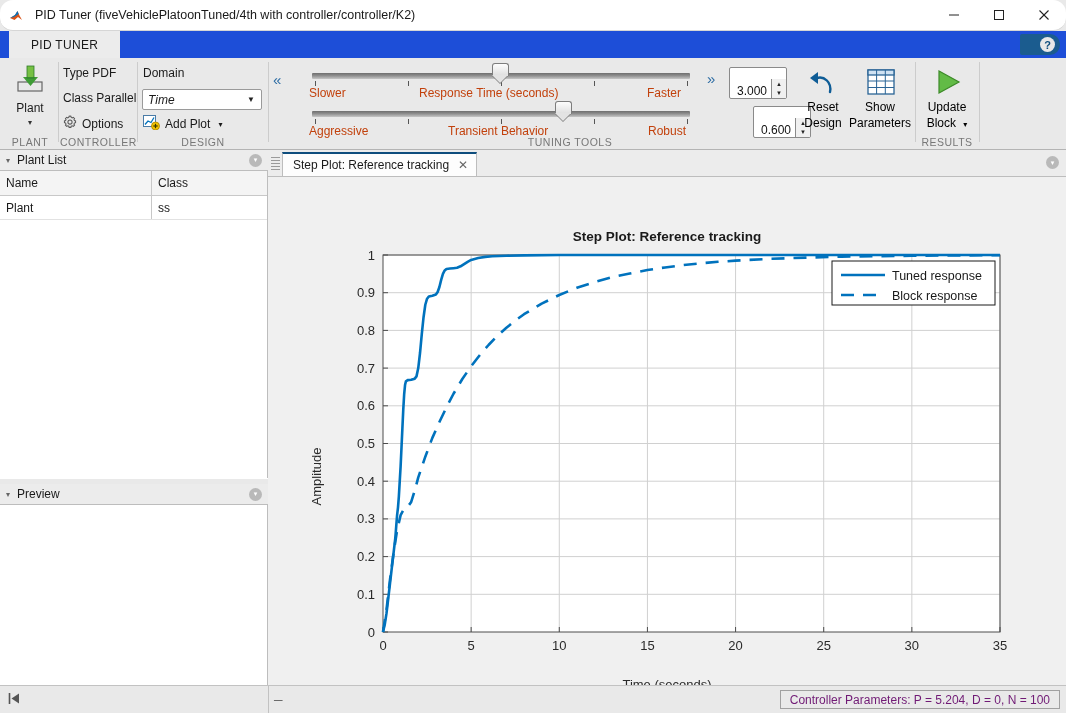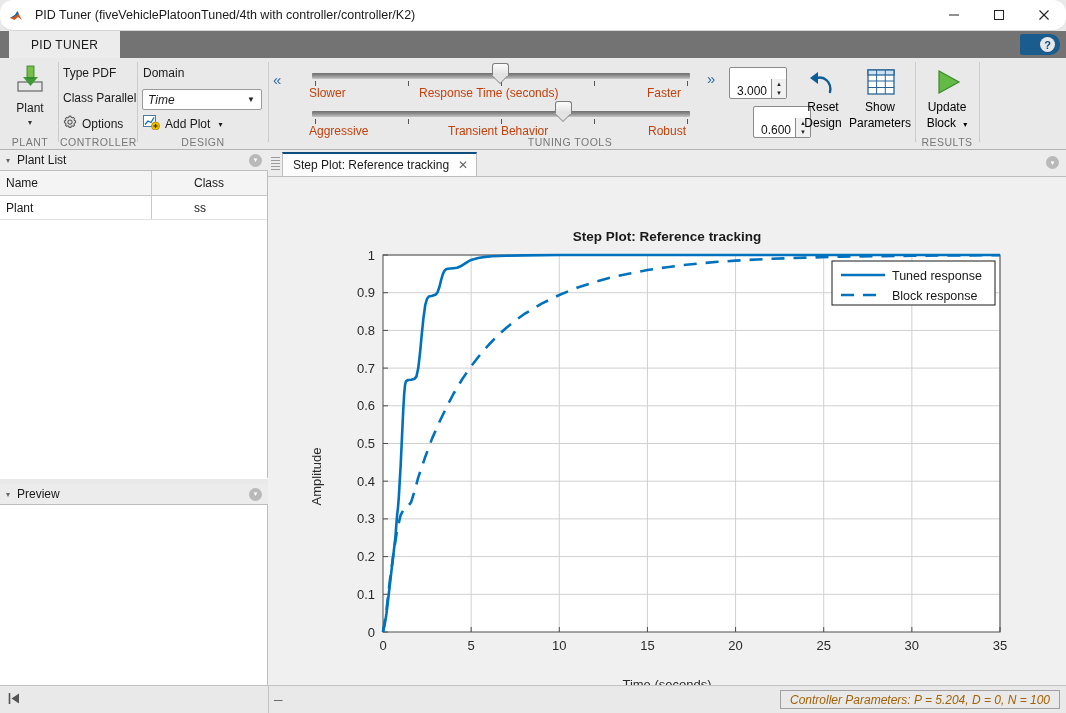--- a/index.html
+++ b/index.html
@@ -20,21 +20,21 @@
   }
   .title-icon { width:18px; height:16px; margin-left:9px; position:relative; }
   .title-text { margin-left:8px; font-size:12.5px; color:#1a1a1a; }
   .winbtns { margin-left:auto; display:flex; height:31px; }
   .winbtn { width:45px; height:31px; display:flex; align-items:center; justify-content:center;
             font-size:13px; color:#2a2a2a; }
 
   
   .tabstrip {
     position:absolute; left:0; top:31px; width:1066px; height:27px;
-    background:#737373;
+    background:#1d4ed8;
   }
   .ribtab {
     position:absolute; left:9px; top:0; height:27px;
     padding:0 22px; background:#ececec; color:#1a1a1a;
     display:flex; align-items:center; font-size:12px; letter-spacing:.3px;
   }
   .helpbtn {
     position:absolute; right:6px; top:3px; width:40px; height:21px;
     background:#1b5c8f; border-radius:2px 10px 10px 2px;
     display:flex; align-items:center; justify-content:flex-end; padding-right:5px;
@@ -101,21 +101,21 @@
   }
   .panelhdr .tri { font-size:8px; color:#666; margin-right:7px; }
   .panelhdr .dot { margin-left:auto; width:13px; height:13px; border-radius:50%;
                    background:#b9b9b9; color:#fff; font-size:7px;
                    display:flex; align-items:center; justify-content:center; }
   .tablehdr { display:flex; height:25px; background:#f4f4f4; border-bottom:1px solid #c8c8c8; }
   .tablehdr div { font-size:12px; color:#1a1a1a; display:flex; align-items:center; padding-left:6px; }
   .trow { display:flex; height:24px; border-bottom:1px solid #e2e2e2; }
   .trow div { font-size:12px; color:#1a1a1a; display:flex; align-items:center; padding-left:6px; }
   .col0 { width:152px; border-right:1px solid #c8c8c8; }
-  .col1 { flex:1;margin-left:36px; }
+  .col1 { flex:1; }
 
   .vsplit { position:absolute; left:0; width:268px; height:5px; background:#e9e9e9; }
 
   
   .plotdock { position:absolute; left:268px; top:150px; right:0; height:535px; background:#f0f0f0; }
   .plottabbar { height:27px; background:#ececec; border-bottom:1px solid #bdbdbd;
                 display:flex; align-items:flex-end; position:relative; }
   .grip { width:9px; height:19px; margin:0 2px 3px 3px; display:flex; flex-direction:column;
           justify-content:center; gap:2px; }
   .grip span { height:1px; background:#9a9a9a; display:block; }
@@ -132,21 +132,21 @@
                font-size:13.5px; font-weight:bold; color:#1a1a1a; }
   .ylabel { position:absolute; left:20px; top:292px; transform:rotate(-90deg);
             transform-origin:center; font-size:13px; color:#2a2a2a; }
   .xlabel { position:absolute; width:100%; top:500px; text-align:center;
             font-size:13px; color:#2a2a2a; }
 
   .status { position:absolute; left:0; top:685px; width:1066px; height:28px;
             background:#e9e9e9; border-top:1px solid #c2c2c2; }
   .statusbox { position:absolute; right:6px; top:4px; height:19px; border:1px solid #a0a0a0;
                background:#e9e9e9; display:flex; align-items:center; padding:0 9px;
-               font-size:12px; color:#a16207;font-style:italic; }
+               font-size:12px; color:#701a75; }
   .collapseicon { position:absolute; left:8px; top:6px; font-size:13px; color:#555; }
   .statsep { position:absolute; left:268px; top:0; width:1px; height:28px; background:#c2c2c2; }
   .statdash { position:absolute; left:274px; top:7px; font-size:12px; color:#555; }
   .ctick { position:absolute; right:4px; top:132px; width:15px; height:15px;
            color:#777; font-size:10px; display:flex; align-items:center; justify-content:center; }
 </style>
 </head>
 <body>
 
 <div id="app">

